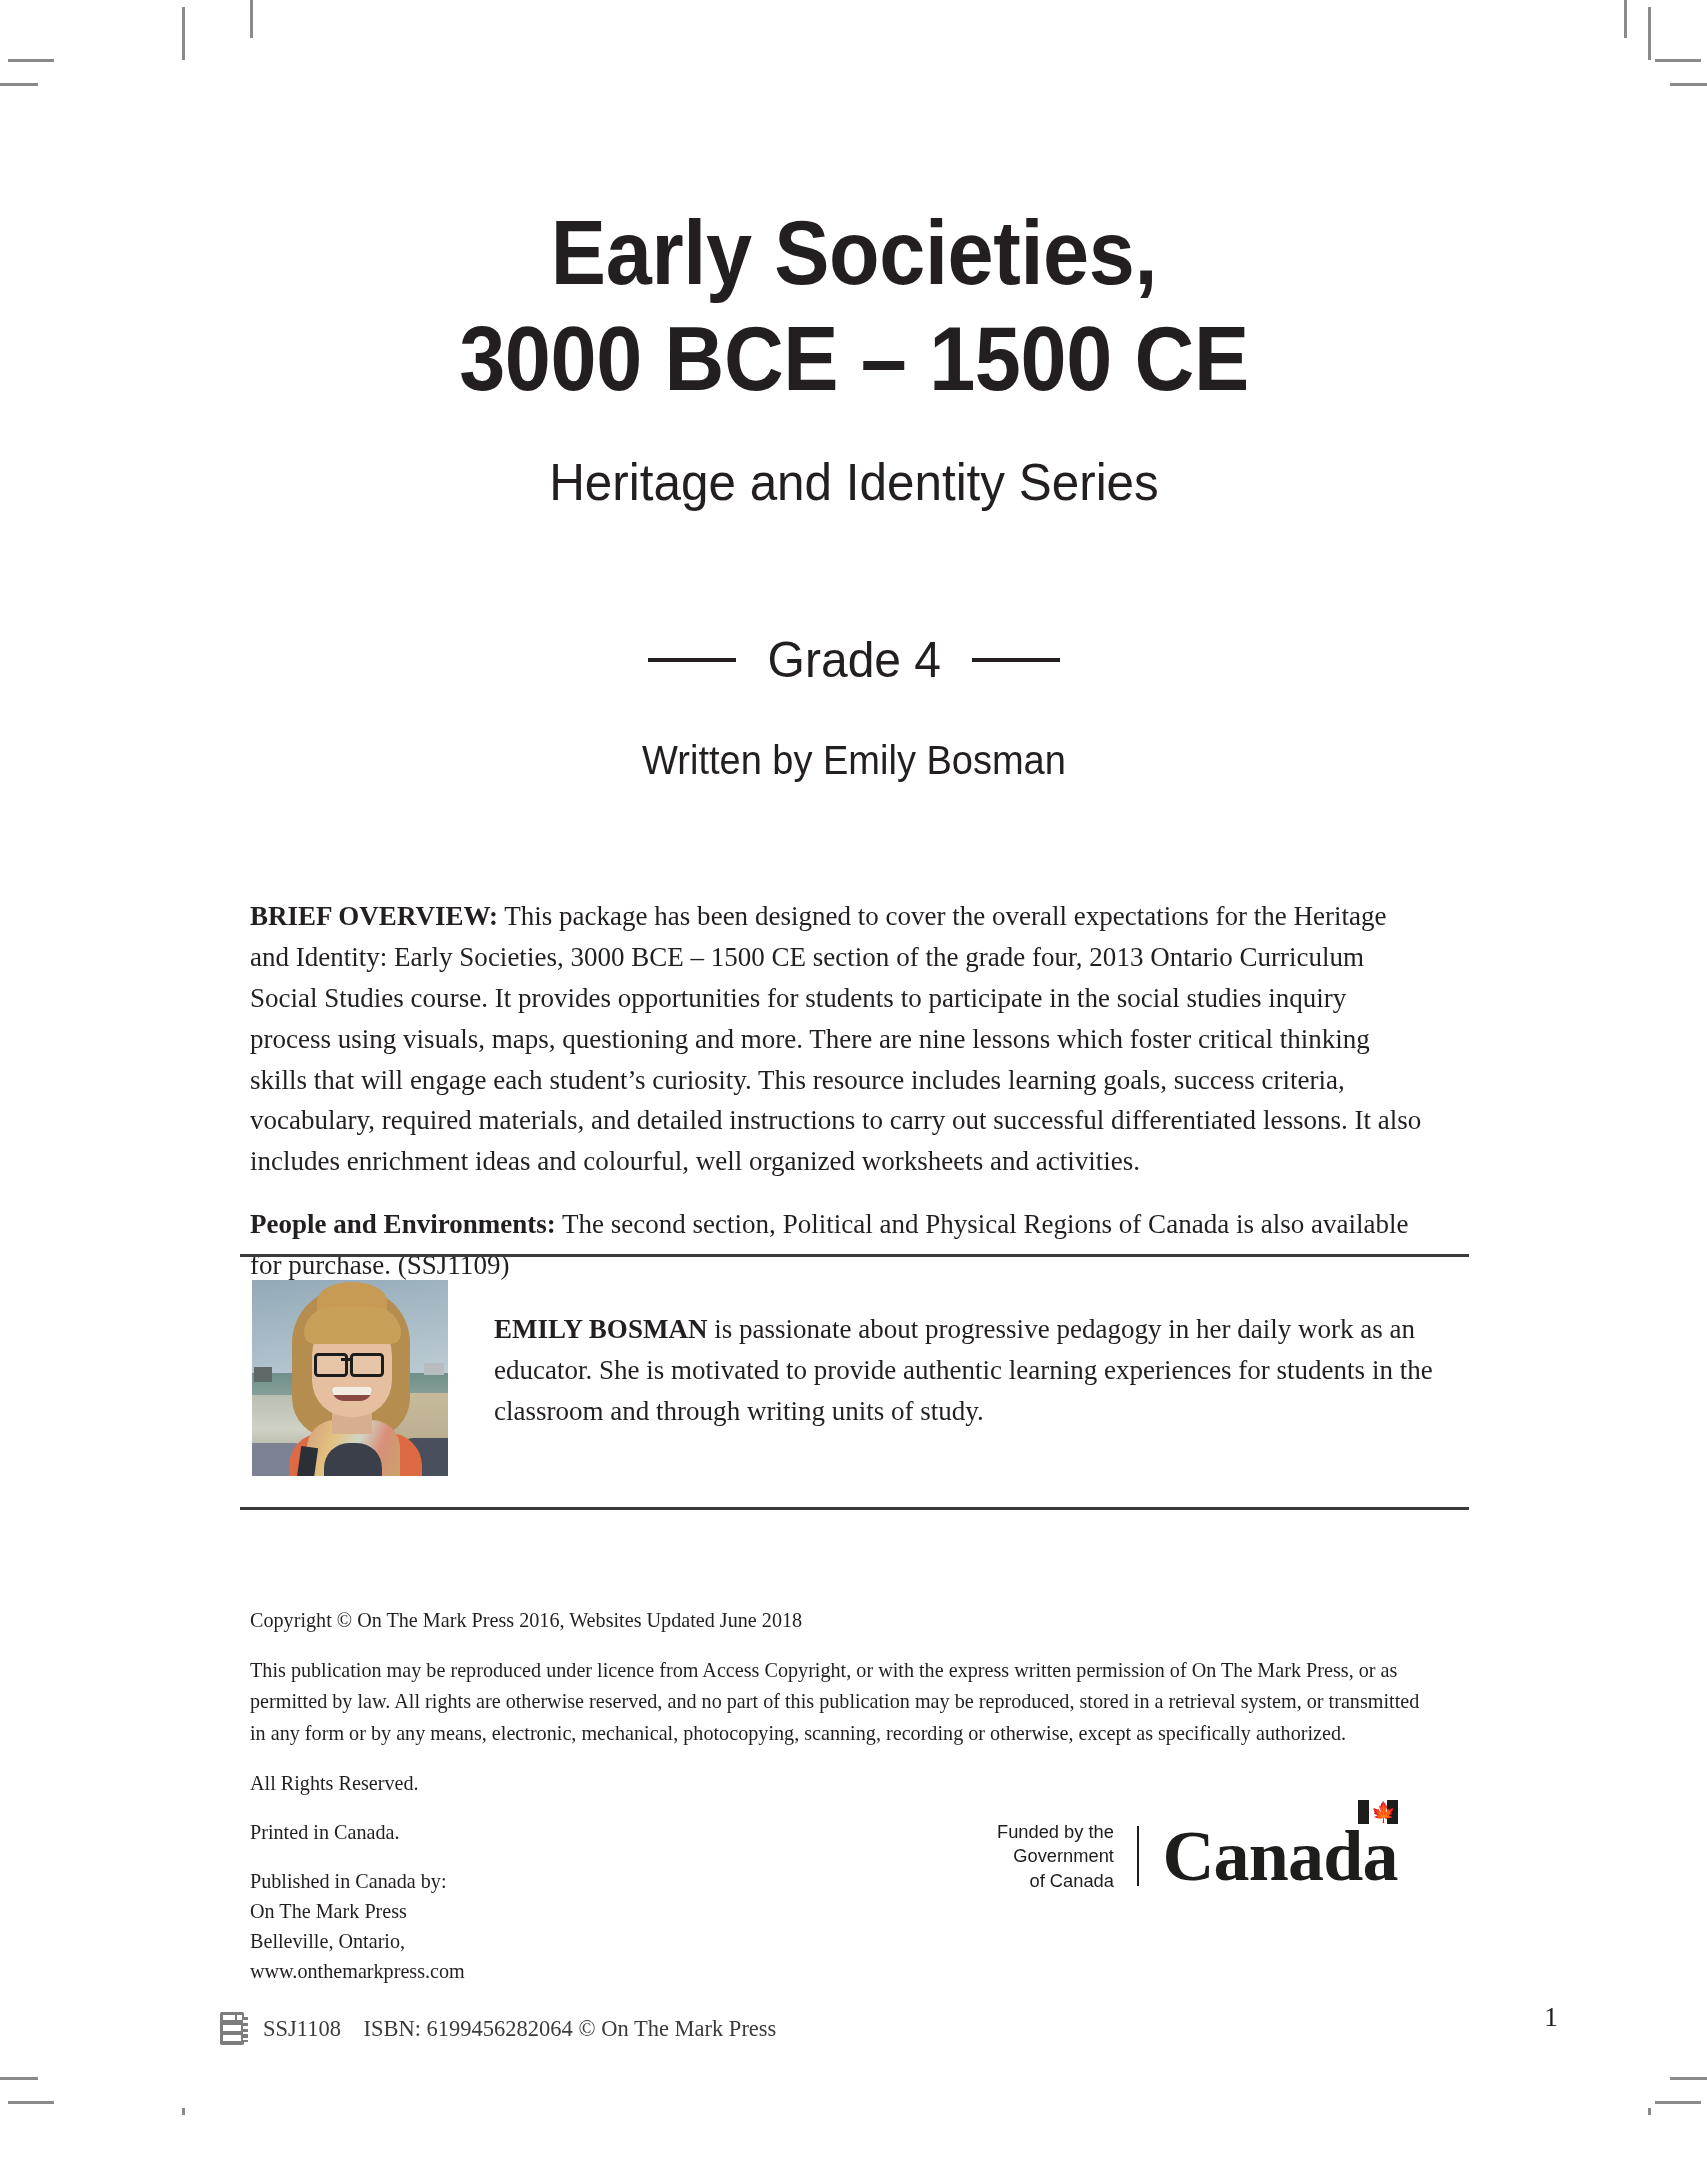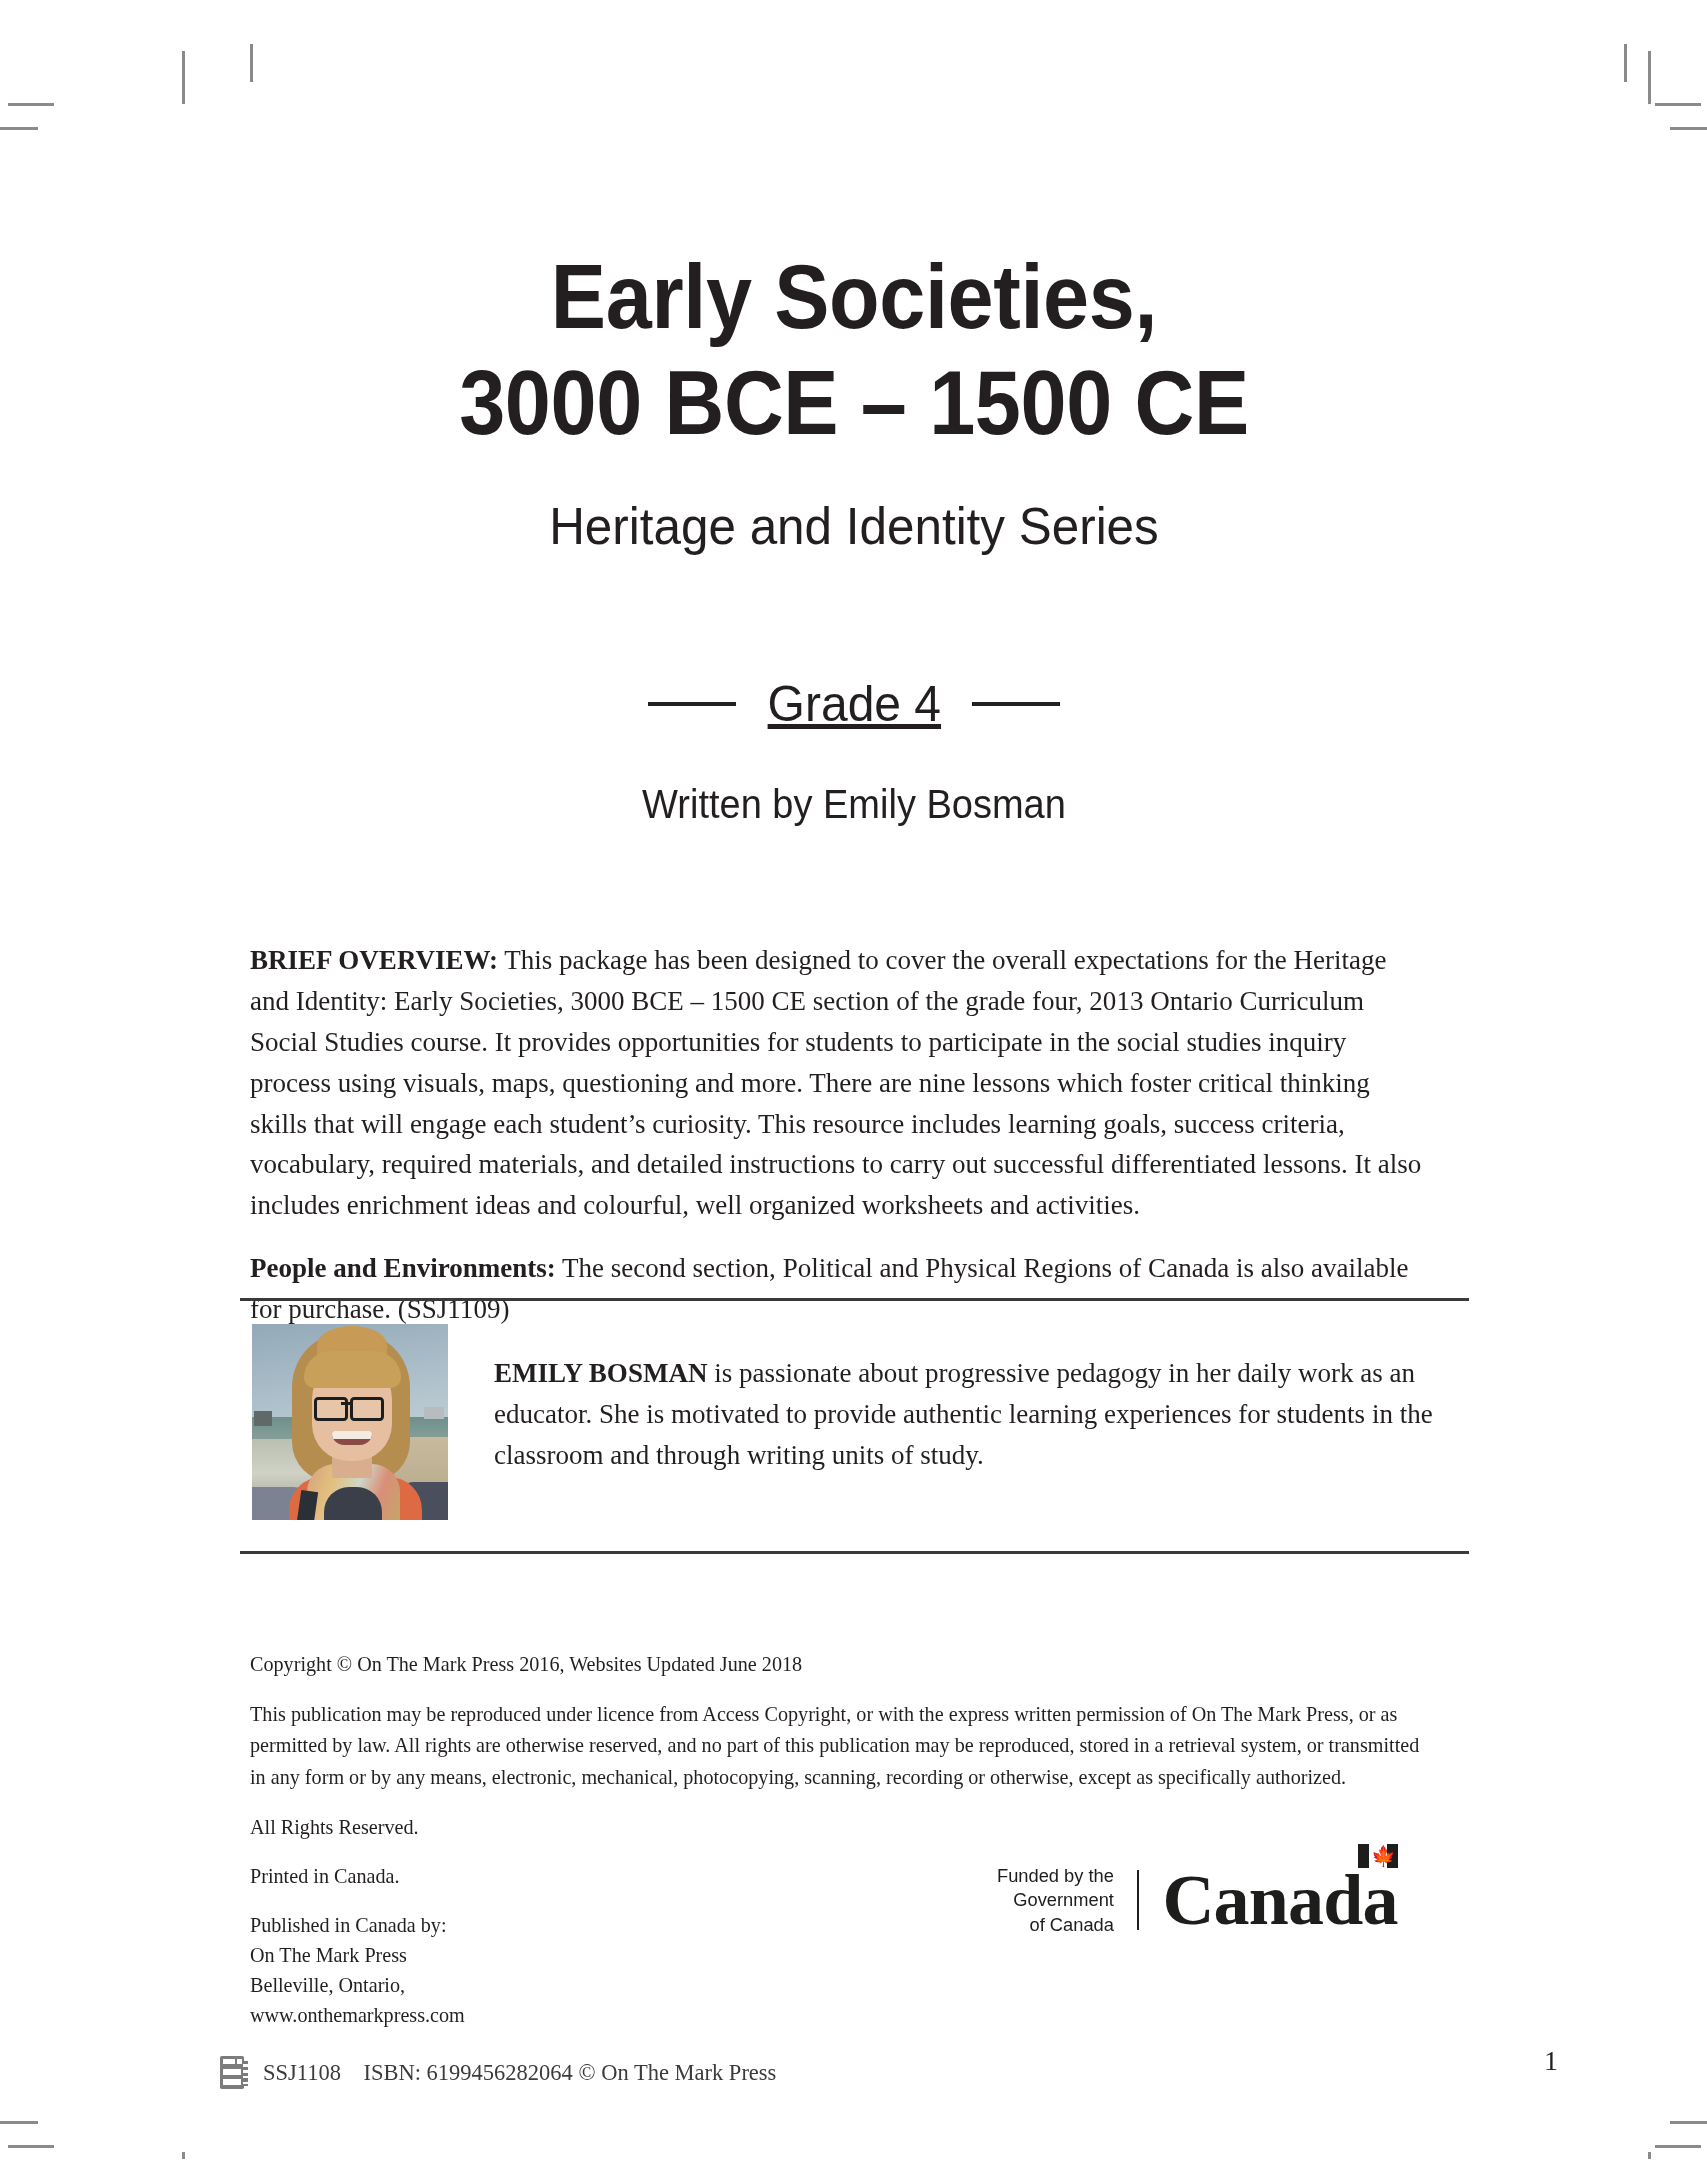--- a/index.html
+++ b/index.html
@@ -10,21 +10,20 @@
   body {
     font-family: "Liberation Serif", serif;
     color: #231f20;
   }
   #page {
     position: relative;
     width: 1708px;
     height: 2115px;
     background: #ffffff;
     overflow: hidden;
-    margin-top: 44px;
   }
 
   
   .crop {
     position: absolute;
     background: #8a8a8a;
   }
   .crop.v { width: 2.5px; }
   .crop.h { height: 2.5px; }
 
@@ -62,21 +61,20 @@
 
   .grade-row {
     position: absolute;
     left: 0;
     right: 0;
     top: 635px;
     display: flex;
     align-items: center;
     justify-content: center;
     gap: 28px;
-    text-decoration: underline;
   }
   .grade-rule {
     width: 88px;
     height: 3.3px;
     background: #231f20;
     display: block;
   }
   .grade-text {
     font-family: "Liberation Sans Narrow", "Liberation Sans", sans-serif;
     font-weight: 400;

